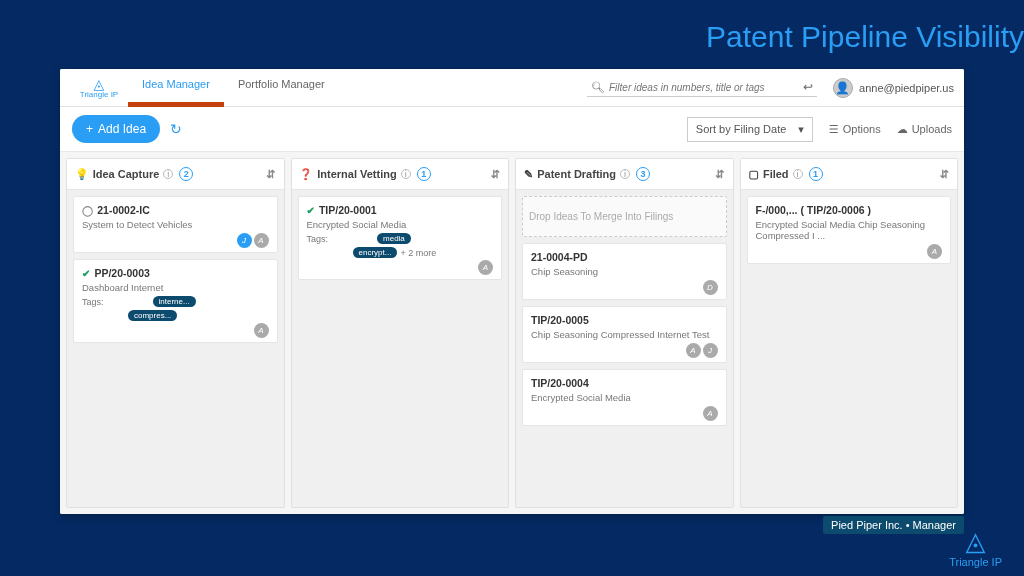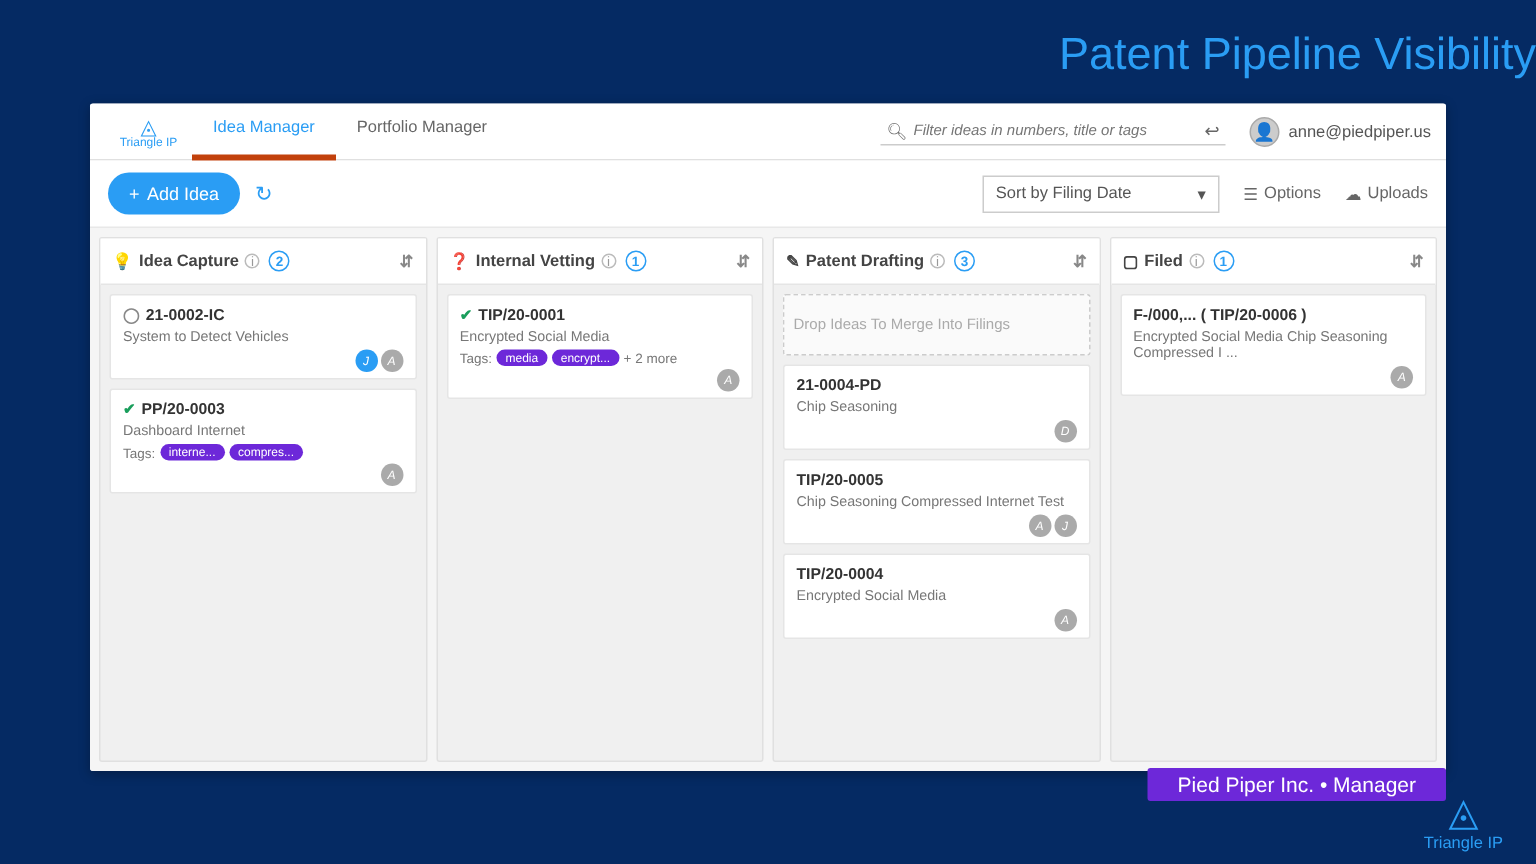--- a/index.html
+++ b/index.html
@@ -48,21 +48,21 @@
     display: block;
   }
   .nav-tabs { display: flex; font-size: 11px; }
   .nav-tab {
     padding: 12px 14px;
     color: #666;
     cursor: pointer;
   }
   .nav-tab.active {
     color: #2a9df4;
-    border-bottom: 6px solid #c2410c;
+    border-bottom: 8px solid #c2410c;
   }
   .search-box {
     margin-left: auto;
     margin-right: 16px;
     display: flex;
     align-items: center;
     border-bottom: 1px solid #ccc;
     padding: 2px 4px;
     width: 230px;
   }
@@ -120,21 +120,21 @@
     display: flex;
     align-items: center;
     gap: 16px;
   }
   .sort-select {
     border: 1px solid #ccc;
     font-size: 11px;
     padding: 5px 8px;
     background: #fff;
     color: #555;
-    width: 158px;
+    width: 126px;
     display: flex;
     justify-content: space-between;
     cursor: pointer;
   }
   .tb-link { font-size: 11px; color: #666; cursor: pointer; display: flex; gap: 4px; align-items: center; }
 
   .board {
     flex: 1;
     display: flex;
     padding: 6px;
@@ -193,22 +193,22 @@
   .card-title {
     font-weight: bold;
     color: #333;
     font-size: 10.5px;
     margin-bottom: 3px;
     display: flex; align-items: center; gap: 4px;
   }
   .card-sub { font-size: 9.5px; color: #777; margin-bottom: 3px; }
   .tags-line { font-size: 9px; color: #777; display: flex; align-items: center; gap: 3px; flex-wrap: wrap; }
   .tag-chip {
-    background: #6d28d9; color: #fff; border-radius: 8px;
-    padding: 1px 6px; font-size: 8px;
+    background: #0c4a6e; color: #fff; border-radius: 8px;
+    padding: 1px 6px; font-size: 8px; margin-left: 46px;
   }
   .avatars {
     display: flex; justify-content: flex-end; gap: 2px; margin-top: 2px;
   }
   .av {
     width: 15px; height: 15px; border-radius: 50%;
     background: #aaa; color: #fff; font-size: 8px; font-style: italic;
     display: inline-flex; align-items: center; justify-content: center;
   }
   .av.blue { background: #2a9df4; }
@@ -223,24 +223,24 @@
     font-size: 10px;
     padding: 14px 6px;
     margin-bottom: 6px;
     border-radius: 2px;
   }
 
   .footer-badge {
     position: absolute;
     right: 60px;
     bottom: 42px;
-    background: #6d28d9;
+    background: #0c4a6e;
     color: #fff;
-    font-size: 14px;
-    padding: 3px 20px;
+    font-size: 11px;
+    padding: 3px 8px;
     border-radius: 2px;
   }
   .brand-corner {
     position: absolute;
     right: 22px;
     bottom: 8px;
     color: #2a9df4;
     font-size: 11px;
     text-align: center;
     line-height: 1.1;

